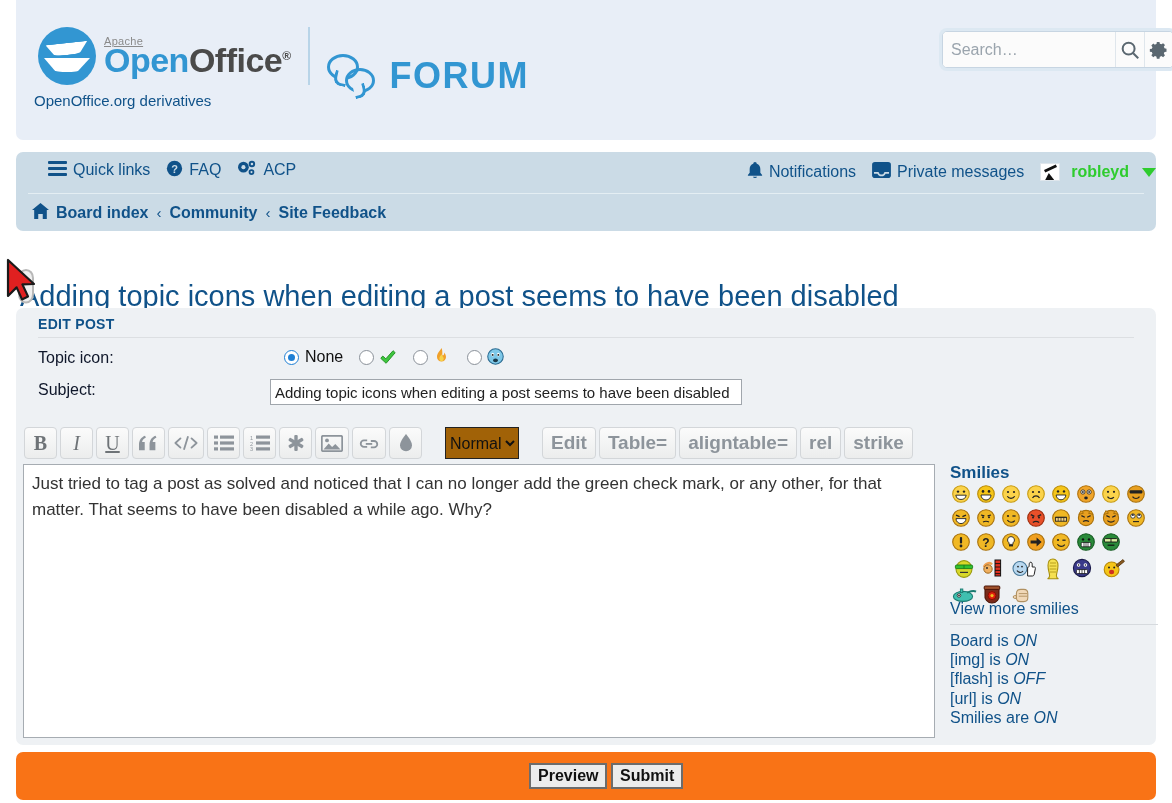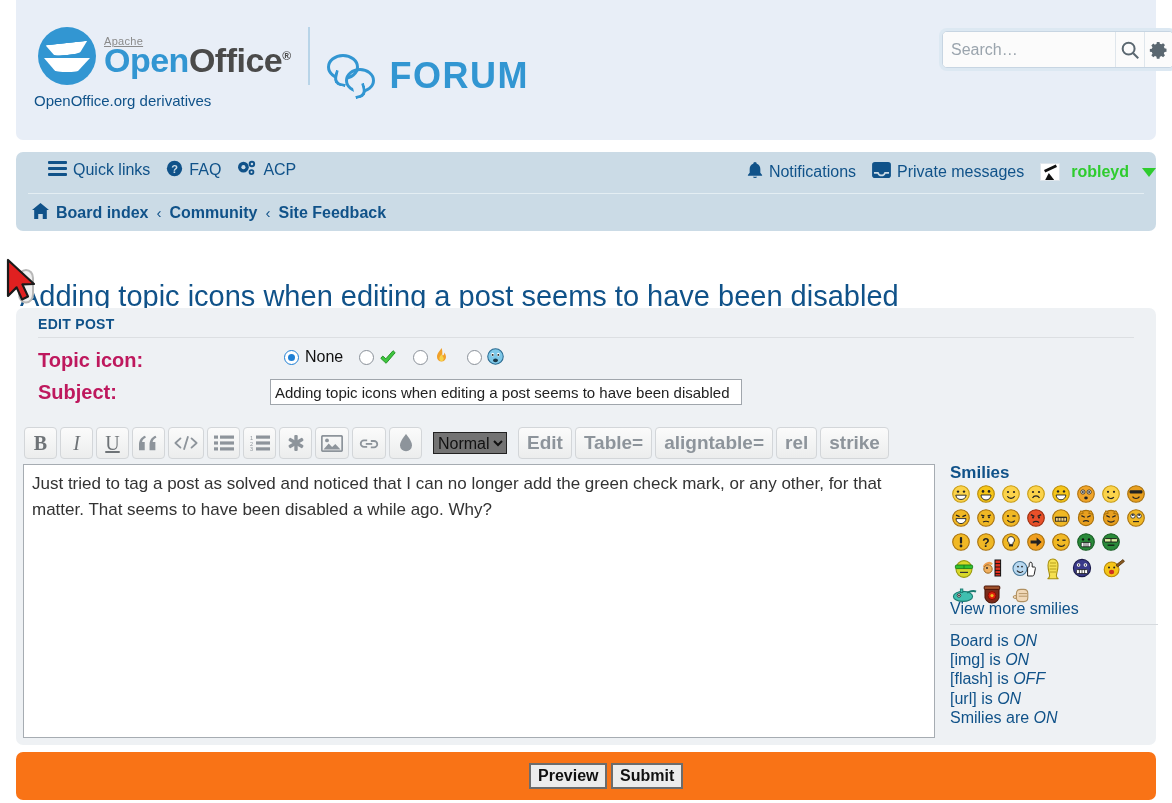--- a/index.html
+++ b/index.html
@@ -191,21 +191,21 @@
     position: absolute; left: 22px; top: 8px;
     font-size: 14px; font-weight: bold; color: #105289;
     letter-spacing: .3px;
   }
   .panel-rule {
     position: absolute; left: 22px; top: 29px;
     width: 1096px; height: 1px; background: #dcdfe2;
   }
   .field-label {
     position: absolute; left: 22px;
-    font-size: 20px; font-weight: bold; color: #be185d;
+    font-size: 16px; font-weight: normal; color: #0f172a;
   }
   .lbl-topic { top: 41px; }
   .lbl-subject { top: 73px; }
 
   .radio-row {
     position: absolute; left: 268px; top: 40px;
     display: flex; align-items: center; gap: 0px;
   }
   .radio {
     width: 15px; height: 15px; border-radius: 50%;
@@ -243,22 +243,22 @@
     font-size: 18px;
   }
   .bbbtn.text {
     font-size: 19px; font-weight: bold; color: #8d949b;
     padding: 8px 8px;
   }
   .bbbtn.b  { font-family: "Liberation Serif", serif; font-weight: bold; font-size: 20px; color: #6e7377; }
   .bbbtn.i  { font-family: "Liberation Serif", serif; font-style: italic; font-size: 20px; color: #6e7377; }
   .bbbtn.u  { font-family: "Liberation Serif", serif; text-decoration: underline; font-size: 20px; color: #6e7377; }
   .fontsel {
-    height: 22px; font-size: 16px; border: 1px solid #222;
-    background: #737373; color: #111; margin: 0 8px;
+    height: 32px; font-size: 16px; border: 1px solid #222;
+    background: #a16207; color: #111; margin: 0 20px;
     font-family: "Liberation Sans", sans-serif;
   }
 
   
   .message {
     position: absolute; left: 23px; top: 464px;
     width: 912px; height: 274px;
     border: 1px solid #a6acb2; background: #ffffff;
     font-size: 17px; color: #333; line-height: 26px;
     padding: 6px 8px; resize: none; outline: none;

